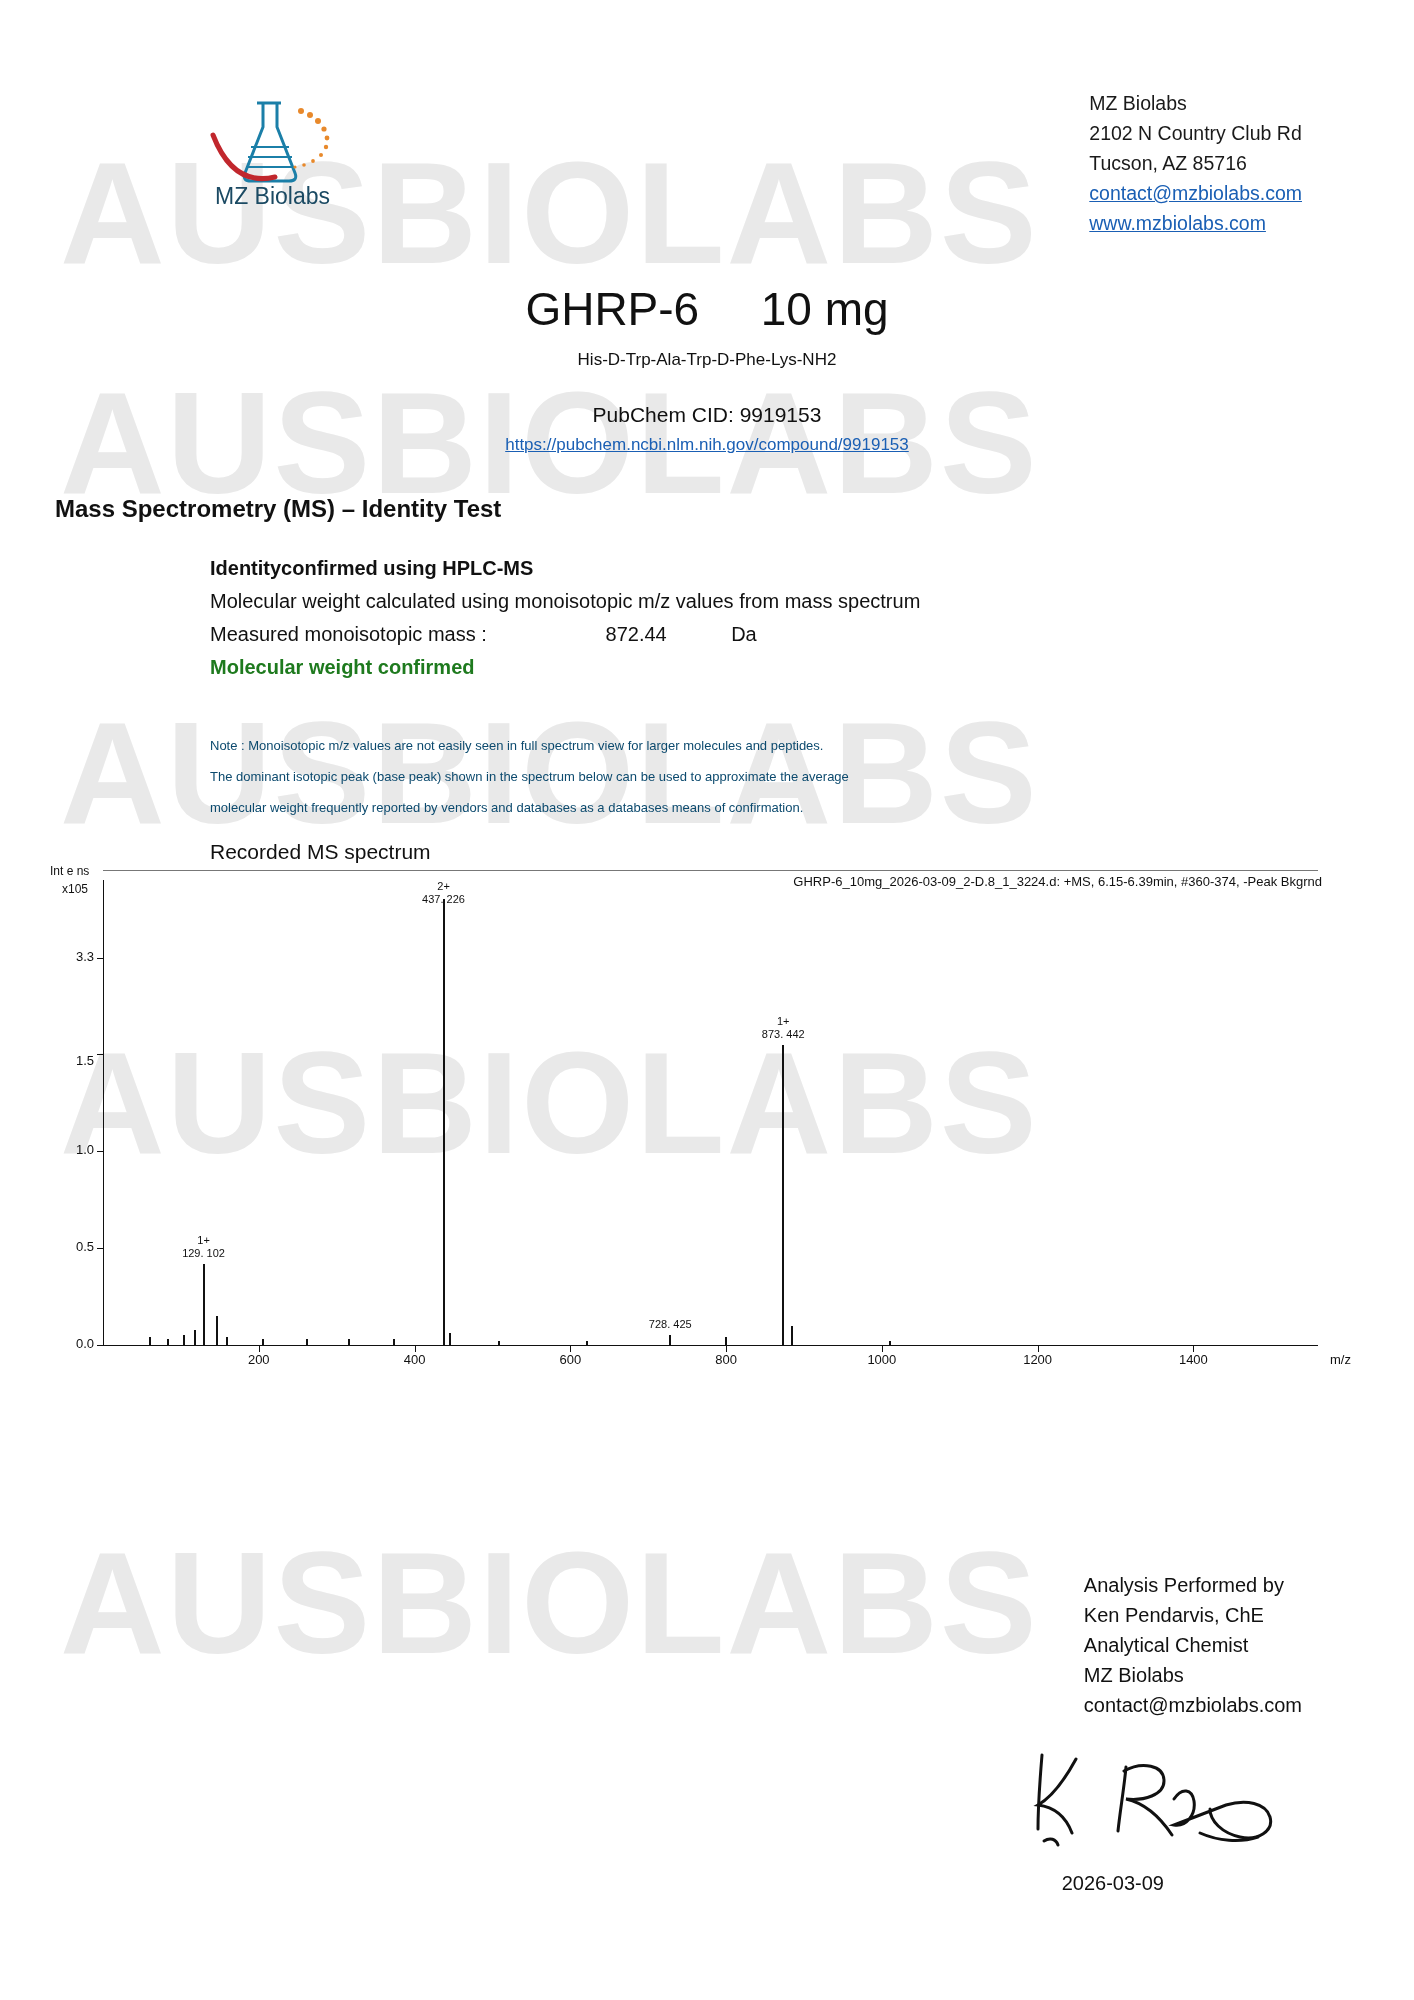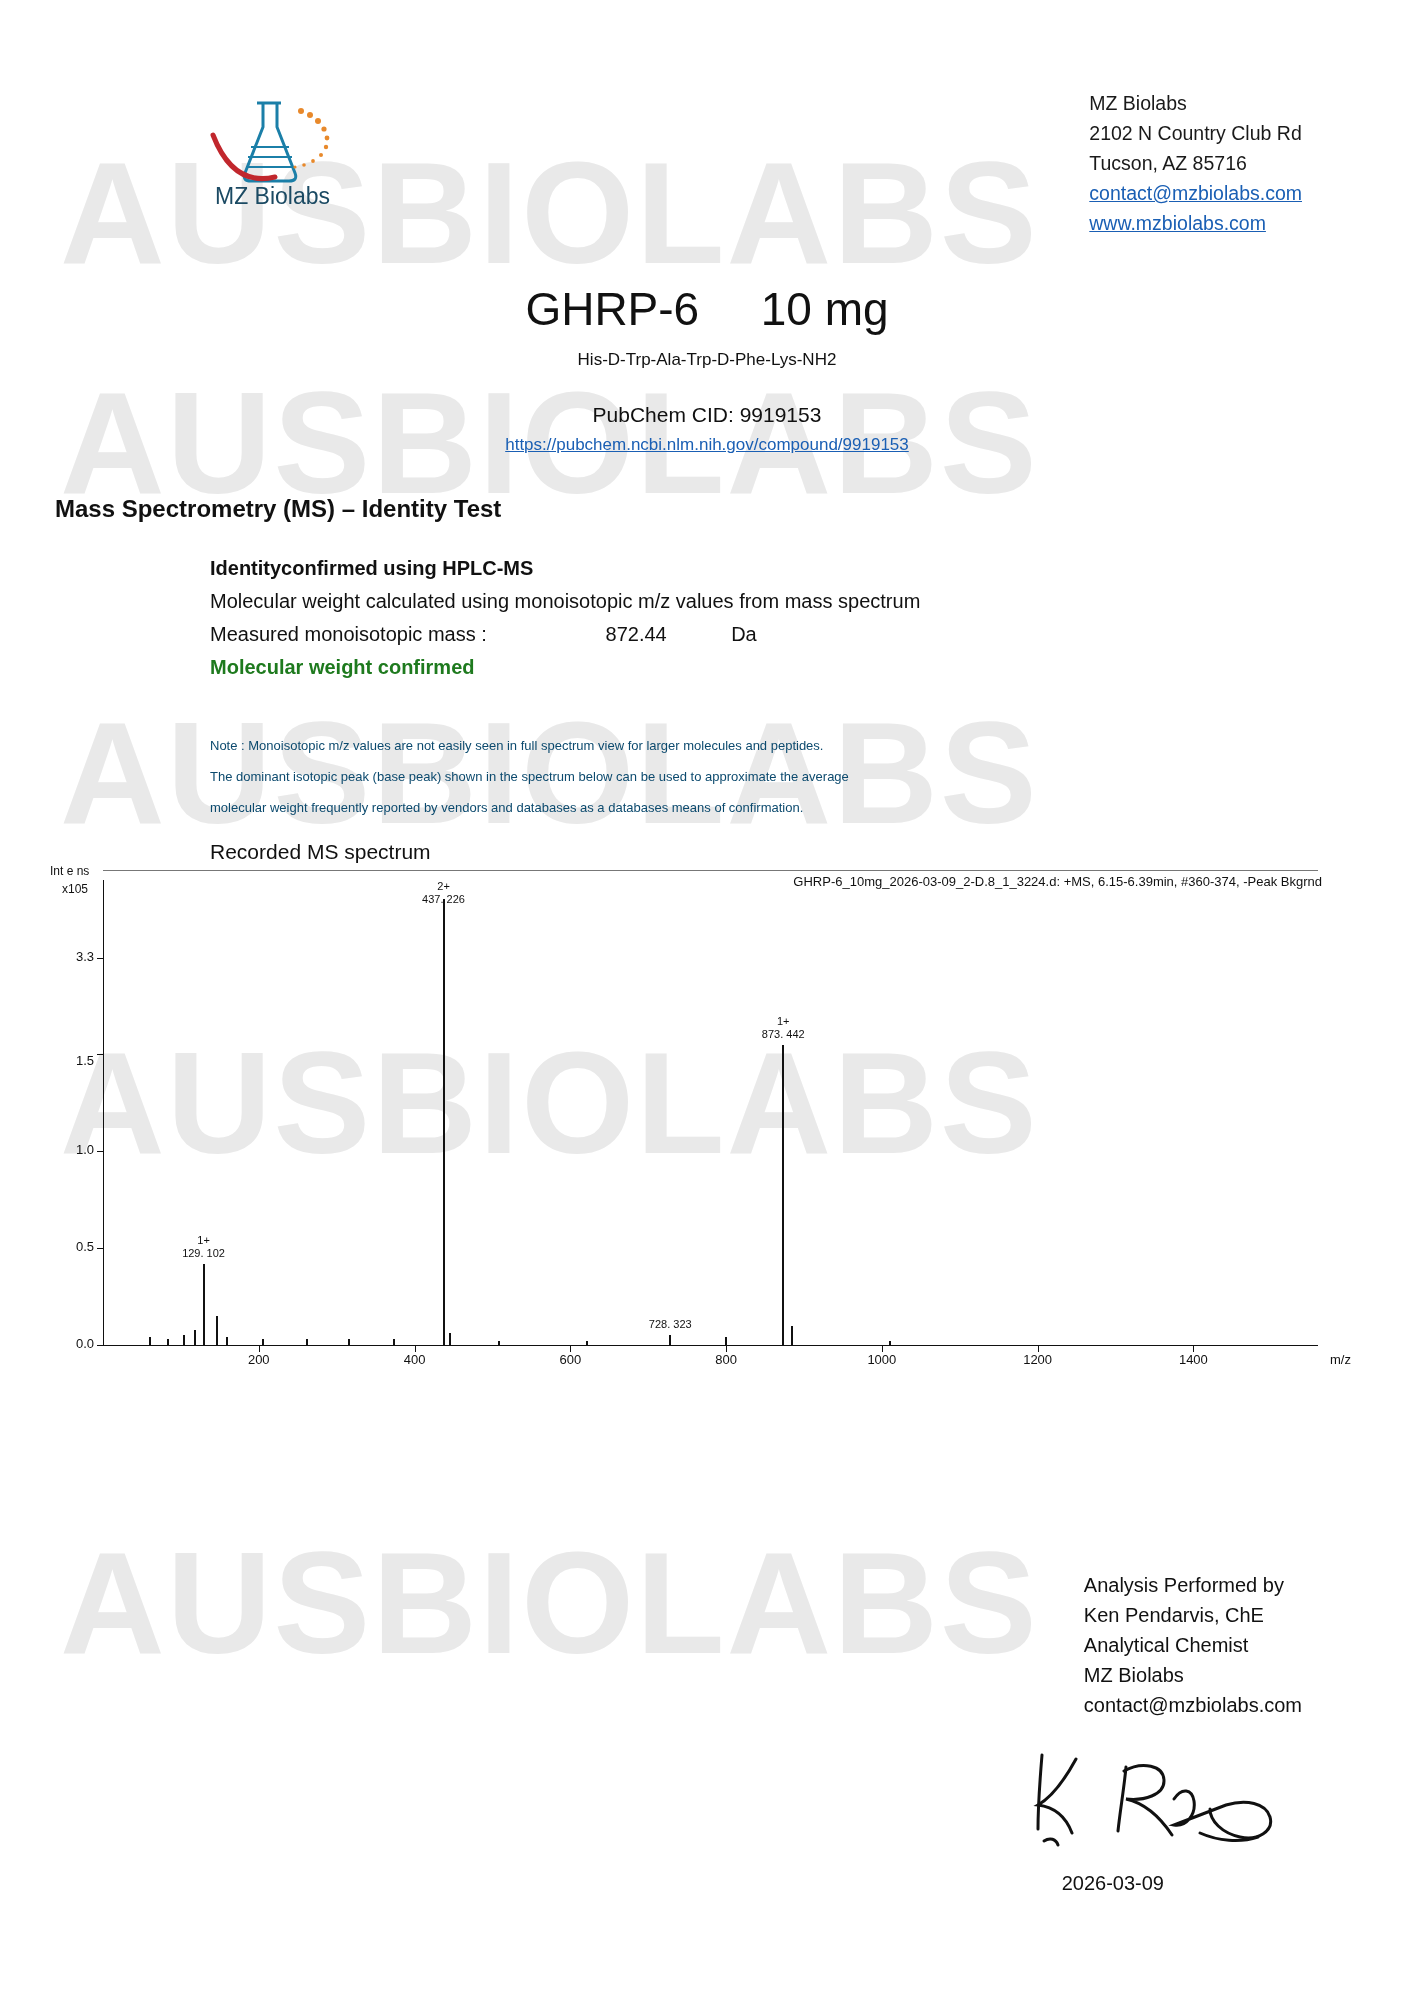--- a/index.html
+++ b/index.html
@@ -378,21 +378,21 @@
       <div class="xaxis-label">m/z</div>
 
       <div class="plot" id="plot-area">
           <div class="peak" style="left: 99.5506px; height: 81.375px;"></div>
           <div class="peak-lbl" style="left: 100.551px; top: 353.625px;">1+<br>129. 102</div>
           <div class="peak" style="left: 339.532px; height: 445.625px;"></div>
           <div class="peak-lbl" style="left: 340.532px; top: 0px;">2+<br>437. 226</div>
           <div class="peak" style="left: 679.277px; height: 300.312px;"></div>
           <div class="peak-lbl" style="left: 680.277px; top: 134.688px;">1+<br>873. 442</div>
           <div class="peak" style="left: 566.252px; height: 9.6875px;"></div>
-          <div class="peak-lbl" style="left: 567.252px; top: 438.312px;">728. 323</div>
+          <div class="peak-lbl" style="left: 567.252px; top: 438.312px;">728. 425</div>
           <div class="peak" style="left: 45.7308px; height: 7.75px;"></div>
           <div class="peak" style="left: 64.4231px; height: 5.8125px;"></div>
           <div class="peak" style="left: 80px; height: 9.6875px;"></div>
           <div class="peak" style="left: 90.9038px; height: 15.5px;"></div>
           <div class="peak" style="left: 112.712px; height: 29.0625px;"></div>
           <div class="peak" style="left: 122.837px; height: 7.75px;"></div>
           <div class="peak" style="left: 158.663px; height: 5.8125px;"></div>
           <div class="peak" style="left: 203.058px; height: 5.8125px;"></div>
           <div class="peak" style="left: 245.115px; height: 5.8125px;"></div>
           <div class="peak" style="left: 289.51px; height: 5.8125px;"></div>

